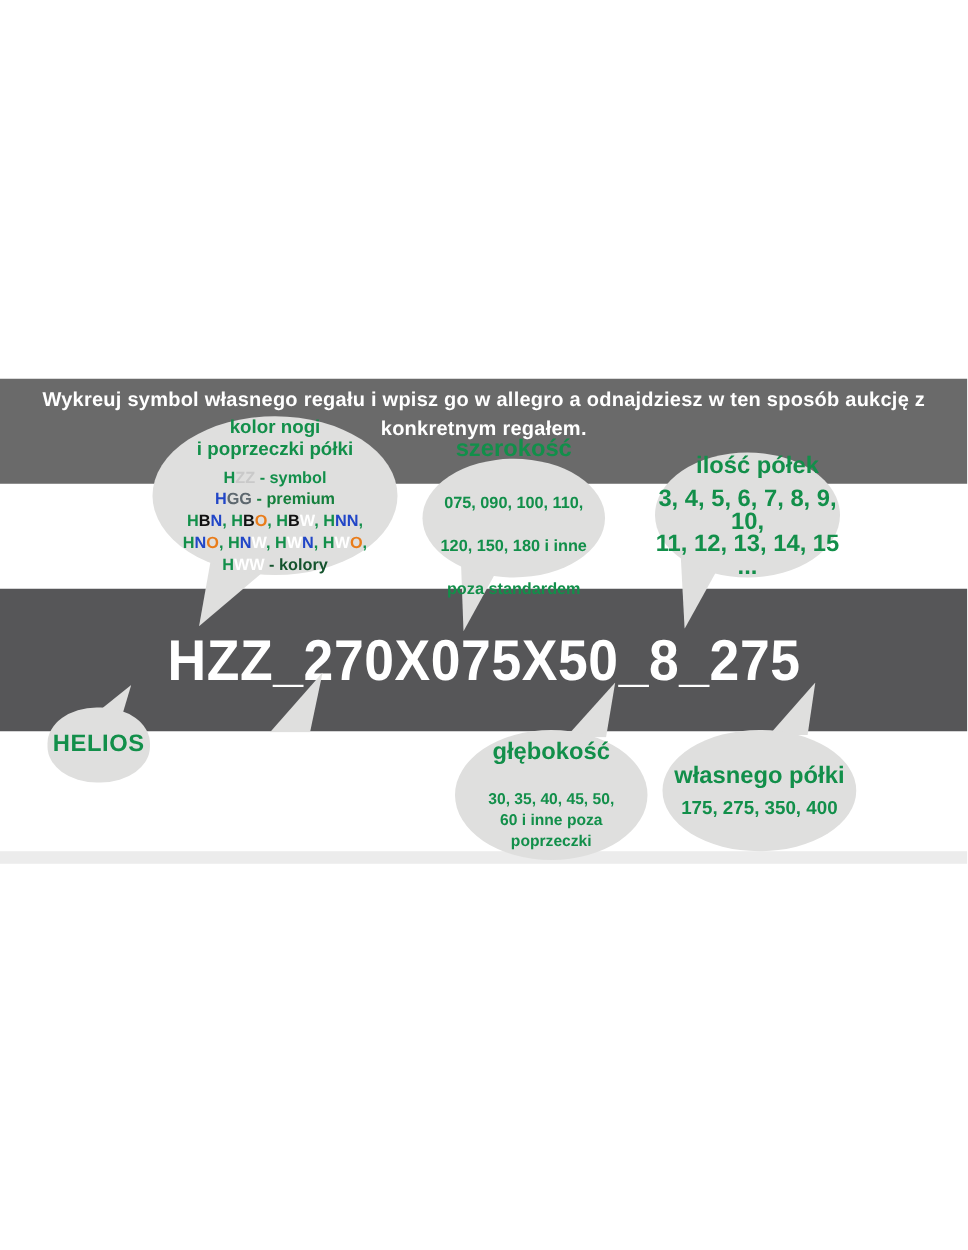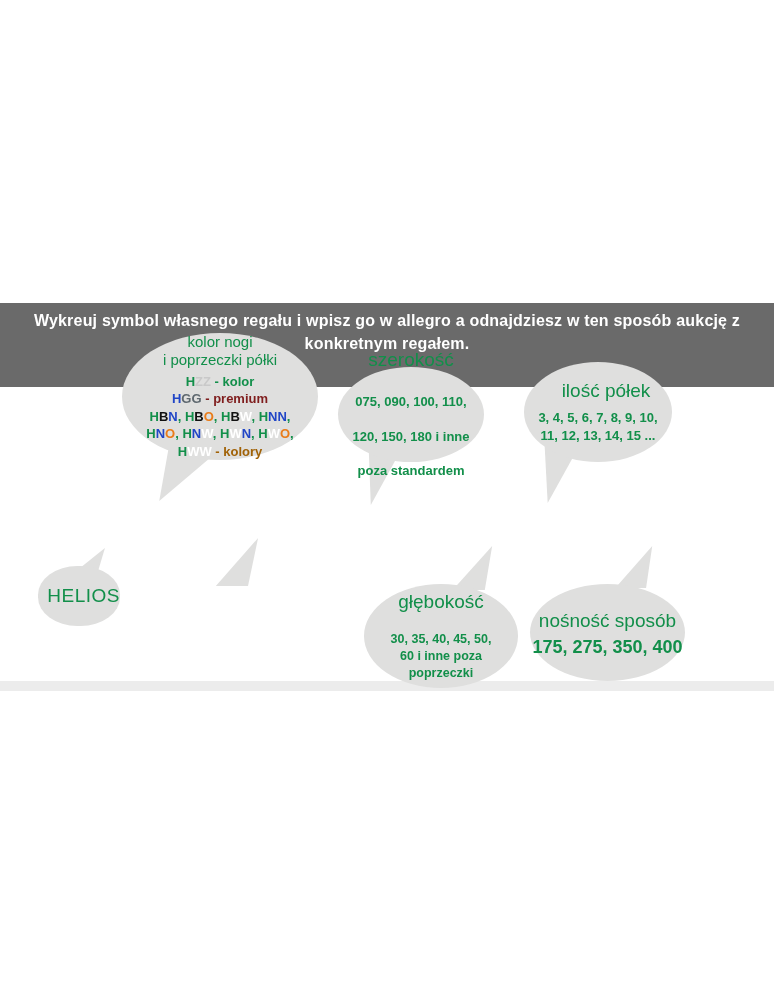--- a/index.html
+++ b/index.html
@@ -34,47 +34,47 @@
 
   
   .bubble {
     position:absolute; background:var(--c-bubble_bg); border-radius:50%;
     z-index:3; display:flex; flex-direction:column;
     align-items:center; justify-content:center; text-align:center;
   }
   .tail {
     position:absolute; background:var(--c-bubble_bg); z-index:2;
   }
-  .b-title { color:var(--c-green); font-weight:normal; }
+  .b-title { color:var(--c-green); font-weight:bold; }
   .b-line  { color:var(--c-green); font-weight:bold; }
 
   
   .bubble-kolor { left:122px; top:333px; width:196px; height:127px; }
   .bubble-kolor .b-title { font-size:15px; line-height:18px; }
   .bubble-kolor .b-line { font-size:13px; line-height:17.5px; }
   .bubble-kolor .title-wrap { margin-bottom:4px; }
   .tail-kolor { left:158px; top:445px; width:62px; height:56px;
     clip-path:polygon(18% 0, 100% 8%, 2% 100%); }
 
   
   .bubble-szerokosc { left:338px; top:367px; width:146px; height:95px;gap:17px; }
   .bubble-szerokosc .b-title { font-size:19px; margin-bottom:5px; }
   .bubble-szerokosc .b-line { font-size:13px; line-height:17.5px; }
   .tail-szerokosc { left:362px; top:445px; width:44px; height:60px;
     clip-path:polygon(15% 0, 95% 0, 20% 100%); }
 
   
   .bubble-ilosc { left:524px; top:362px; width:148px; height:100px; }
   .bubble-ilosc .b-title { font-size:19px; margin-bottom:7px;margin-left:16px; }
-  .bubble-ilosc .b-line { font-size:13px; line-height:18px; }
+  .bubble-ilosc .b-line { font-size:19px; line-height:18px; }
   .tail-ilosc { left:538px; top:445px; width:44px; height:58px;
     clip-path:polygon(15% 0, 95% 0, 22% 100%); }
 
   
-  .bubble-helios { left:38px; top:566px; width:82px; height:60px; border-radius:48%;align-items:flex-end; }
+  .bubble-helios { left:38px; top:566px; width:82px; height:60px; border-radius:48%; }
   .bubble-helios .b-title { font-size:19px; letter-spacing:0.5px; }
   .tail-helios { left:70px; top:548px; width:38px; height:28px;
     clip-path:polygon(92% 0, 0 100%, 70% 100%); }
 
   
   .bubble-wysokosc { left:122px; top:577px; width:168px; height:107px; }
   .bubble-wysokosc .b-title { font-size:21px; margin-bottom:6px; }
   .bubble-wysokosc .b-line { font-size:13.5px; line-height:18px; }
   .tail-wysokosc { left:212px; top:538px; width:48px; height:48px;
     clip-path:polygon(96% 0, 8% 100%, 75% 100%); }
@@ -82,55 +82,58 @@
   
   .bubble-glebokosc { left:364px; top:584px; width:154px; height:104px; }
   .bubble-glebokosc .b-title { font-size:19px; margin-bottom:18px; }
   .bubble-glebokosc .b-line { font-size:12.5px; line-height:17px; }
   .tail-glebokosc { left:448px; top:546px; width:46px; height:44px;
     clip-path:polygon(96% 0, 10% 100%, 80% 100%); }
 
   
   .bubble-nosnosc { left:530px; top:584px; width:155px; height:97px; }
   .bubble-nosnosc .b-title { font-size:19px; margin-bottom:6px; }
-  .bubble-nosnosc .b-line { font-size:18px; line-height:18px; }
+  .bubble-nosnosc .b-line { font-size:15px; line-height:18px; }
   .tail-nosnosc { left:610px; top:546px; width:44px; height:42px;
     clip-path:polygon(96% 0, 12% 100%, 82% 100%); }
 </style>
 </head>
 <body>
 
 <div class="canvas">
 
   <div class="top-banner">
     <div>Wykreuj symbol własnego regału i wpisz go w allegro a odnajdziesz w ten sposób aukcję z</div>
     <div>konkretnym regałem.</div>
   </div>
 
+  <div class="code-band">
+    <div class="code-text">HZZ_270X075X50_8_275</div>
+  </div>
 
   <div class="bottom-strip"></div>
 
   <div class="tail tail-kolor"></div>
   <div class="tail tail-szerokosc"></div>
   <div class="tail tail-ilosc"></div>
   <div class="tail tail-helios"></div>
   <div class="tail tail-wysokosc"></div>
   <div class="tail tail-glebokosc"></div>
   <div class="tail tail-nosnosc"></div>
 
   <div class="bubble bubble-kolor">
     <div class="title-wrap">
       <div class="b-title">kolor nogi</div>
       <div class="b-title">i poprzeczki półki</div>
     </div>
-    <div class="b-line"><span style="color: rgb(18, 143, 74); white-space: pre;">H</span><span style="color: rgb(201, 201, 201); white-space: pre;">ZZ</span><span style="color: rgb(18, 143, 74); white-space: pre;"> - kolor</span></div>
-    <div class="b-line"><span style="color: rgb(33, 70, 199); white-space: pre;">H</span><span style="color: rgb(94, 104, 111); white-space: pre;">GG</span><span style="color: #7f1d1d; white-space: pre;"> - premium</span></div>
+    <div class="b-line"><span style="color: rgb(18, 143, 74); white-space: pre;">H</span><span style="color: rgb(201, 201, 201); white-space: pre;">ZZ</span><span style="color: rgb(18, 143, 74); white-space: pre;"> - symbol</span></div>
+    <div class="b-line"><span style="color: rgb(33, 70, 199); white-space: pre;">H</span><span style="color: rgb(94, 104, 111); white-space: pre;">GG</span><span style="color: #15803d; white-space: pre;"> - premium</span></div>
     <div class="b-line"><span style="color: rgb(18, 143, 74); white-space: pre;">H</span><span style="color: rgb(17, 17, 17); white-space: pre;">B</span><span style="color: rgb(33, 70, 199); white-space: pre;">N</span><span style="color: rgb(18, 143, 74); white-space: pre;">, </span><span style="color: rgb(18, 143, 74); white-space: pre;">H</span><span style="color: rgb(17, 17, 17); white-space: pre;">B</span><span style="color: rgb(233, 124, 26); white-space: pre;">O</span><span style="color: rgb(18, 143, 74); white-space: pre;">, </span><span style="color: rgb(18, 143, 74); white-space: pre;">H</span><span style="color: rgb(17, 17, 17); white-space: pre;">B</span><span style="color: rgb(255, 255, 255); white-space: pre;">W</span><span style="color: rgb(18, 143, 74); white-space: pre;">, </span><span style="color: rgb(18, 143, 74); white-space: pre;">H</span><span style="color: rgb(33, 70, 199); white-space: pre;">NN</span><span style="color: rgb(18, 143, 74); white-space: pre;">,</span></div>
     <div class="b-line"><span style="color: rgb(18, 143, 74); white-space: pre;">H</span><span style="color: rgb(33, 70, 199); white-space: pre;">N</span><span style="color: rgb(233, 124, 26); white-space: pre;">O</span><span style="color: rgb(18, 143, 74); white-space: pre;">, </span><span style="color: rgb(18, 143, 74); white-space: pre;">H</span><span style="color: rgb(33, 70, 199); white-space: pre;">N</span><span style="color: rgb(255, 255, 255); white-space: pre;">W</span><span style="color: rgb(18, 143, 74); white-space: pre;">, </span><span style="color: rgb(18, 143, 74); white-space: pre;">H</span><span style="color: rgb(255, 255, 255); white-space: pre;">W</span><span style="color: rgb(33, 70, 199); white-space: pre;">N</span><span style="color: rgb(18, 143, 74); white-space: pre;">, </span><span style="color: rgb(18, 143, 74); white-space: pre;">H</span><span style="color: rgb(255, 255, 255); white-space: pre;">W</span><span style="color: rgb(233, 124, 26); white-space: pre;">O</span><span style="color: rgb(18, 143, 74); white-space: pre;">,</span></div>
-    <div class="b-line"><span style="color: rgb(18, 143, 74); white-space: pre;">H</span><span style="color: rgb(255, 255, 255); white-space: pre;">WW</span><span style="color: #a16207; white-space: pre;"> - kolory</span></div>
+    <div class="b-line"><span style="color: rgb(18, 143, 74); white-space: pre;">H</span><span style="color: rgb(255, 255, 255); white-space: pre;">WW</span><span style="color: #14532d; white-space: pre;"> - kolory</span></div>
   </div>
 
   <div class="bubble bubble-szerokosc">
     <div class="b-title">szerokość</div>
     <div class="b-line">075, 090, 100, 110,</div>
     <div class="b-line">120, 150, 180  i inne</div>
     <div class="b-line">poza standardem</div>
   </div>
 
   <div class="bubble bubble-ilosc">
@@ -145,17 +148,17 @@
 
 
   <div class="bubble bubble-glebokosc">
     <div class="b-title">głębokość</div>
     <div class="b-line">30, 35, 40, 45, 50,</div>
     <div class="b-line">60 i inne poza</div>
     <div class="b-line">poprzeczki</div>
   </div>
 
   <div class="bubble bubble-nosnosc">
-    <div class="b-title">nośność sposób</div>
+    <div class="b-title">własnego półki</div>
     <div class="b-line">175, 275, 350, 400</div>
   </div>
 
 </div>
 
 </body></html>

